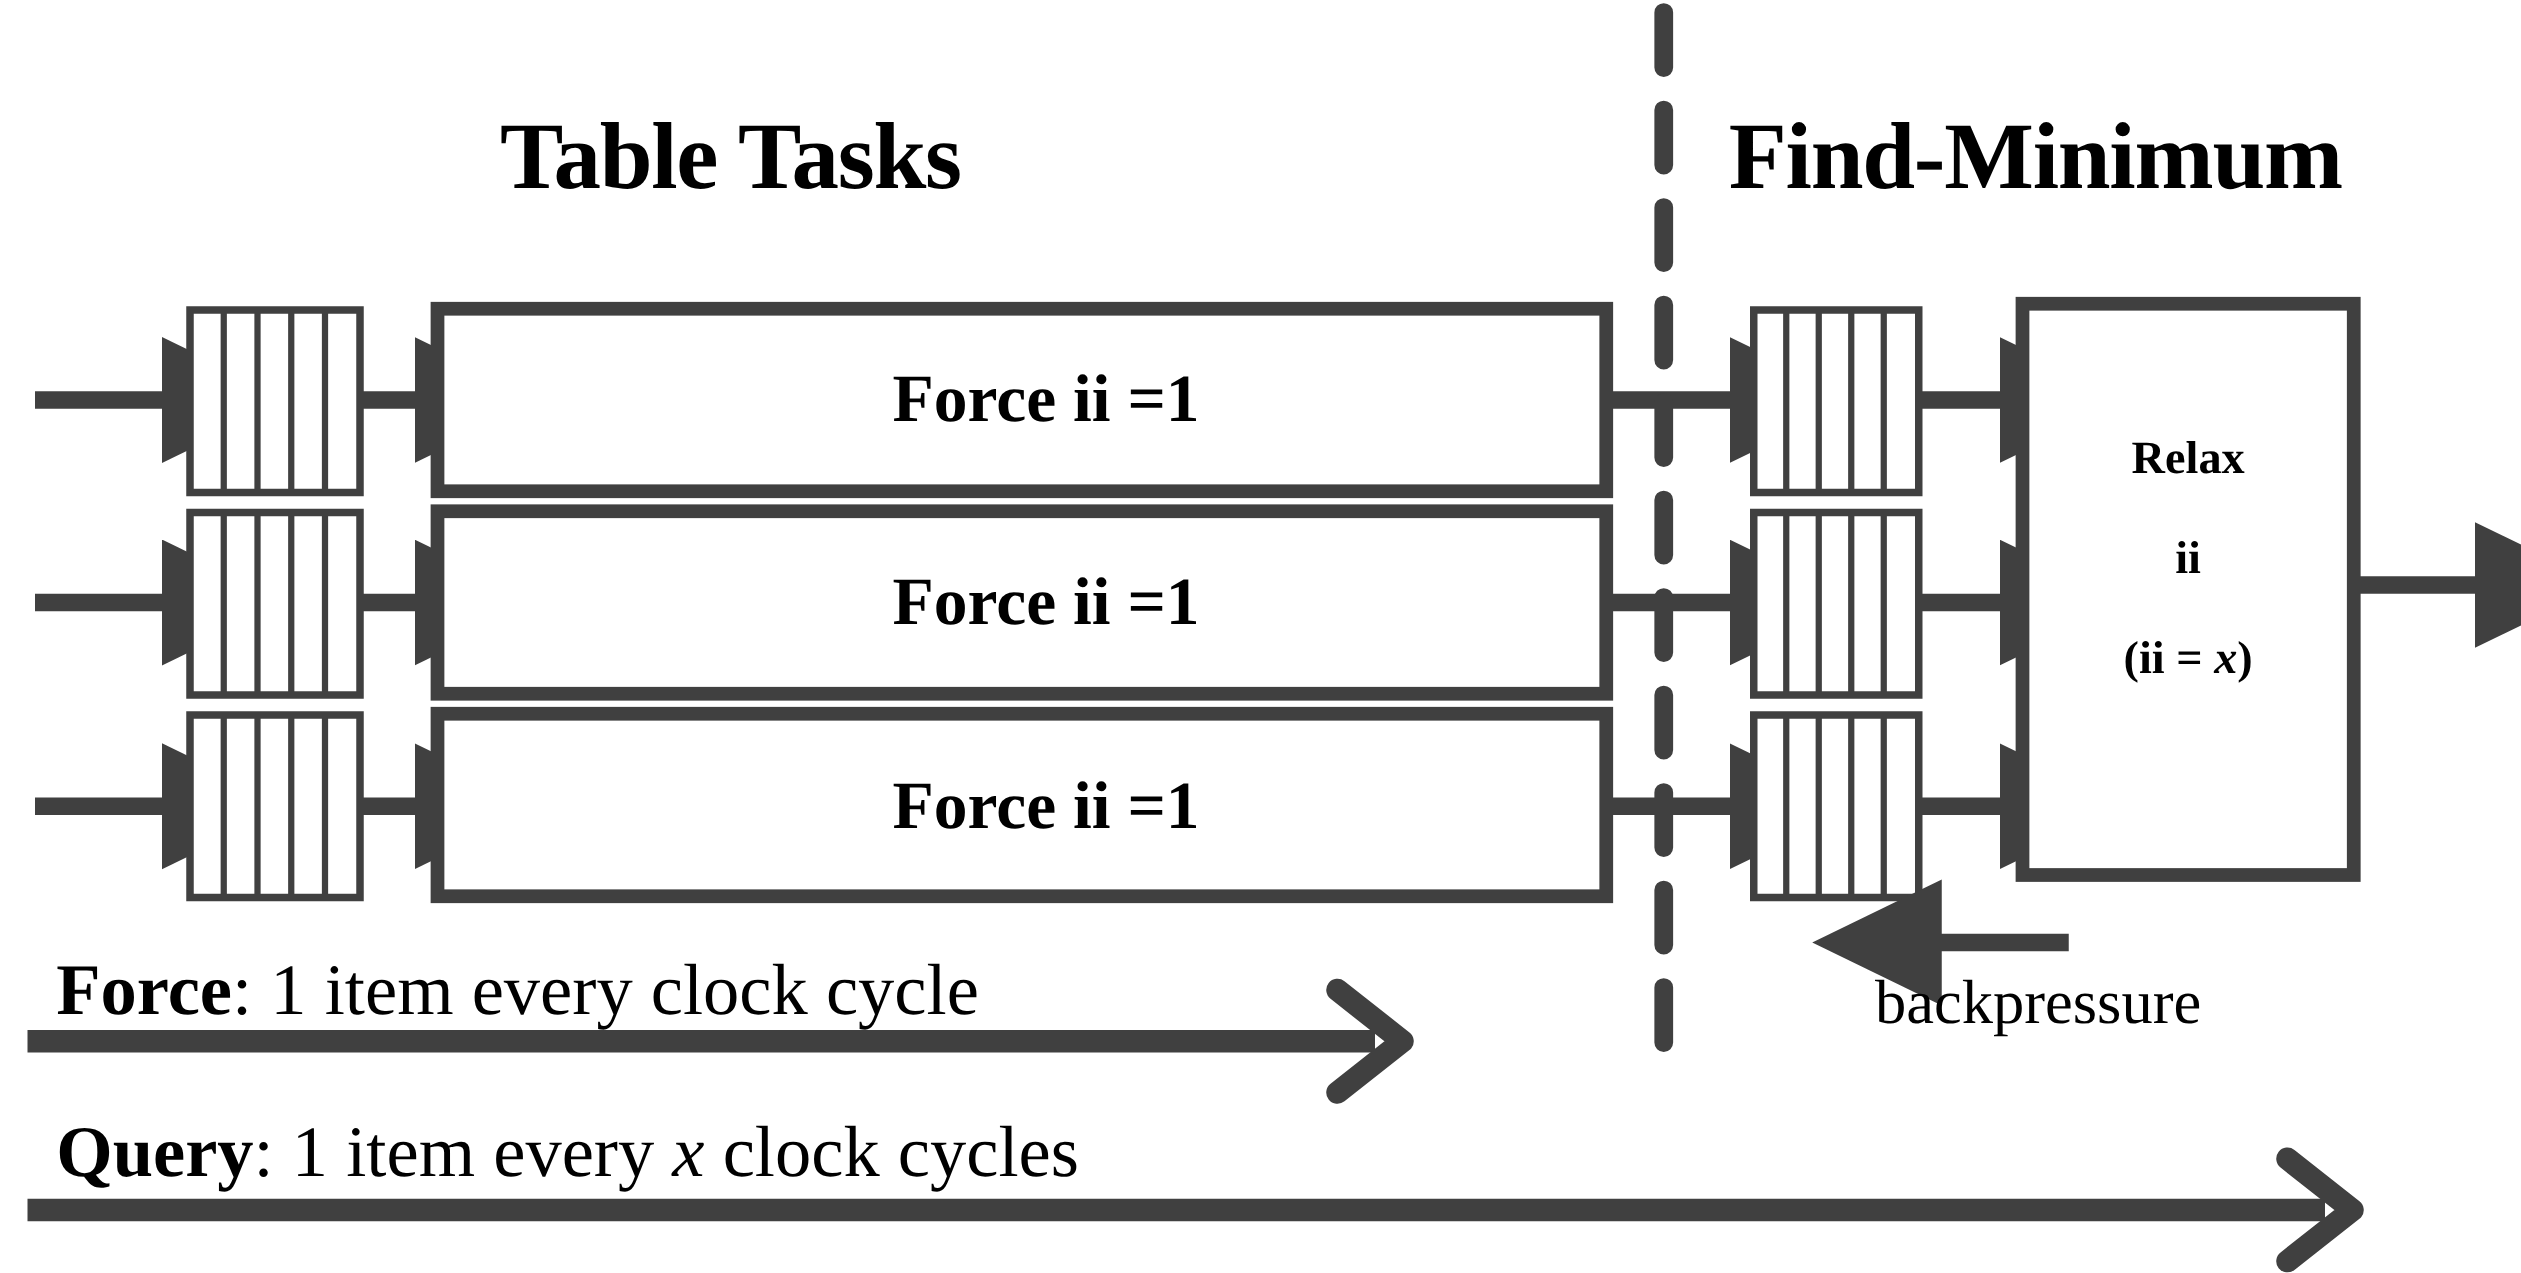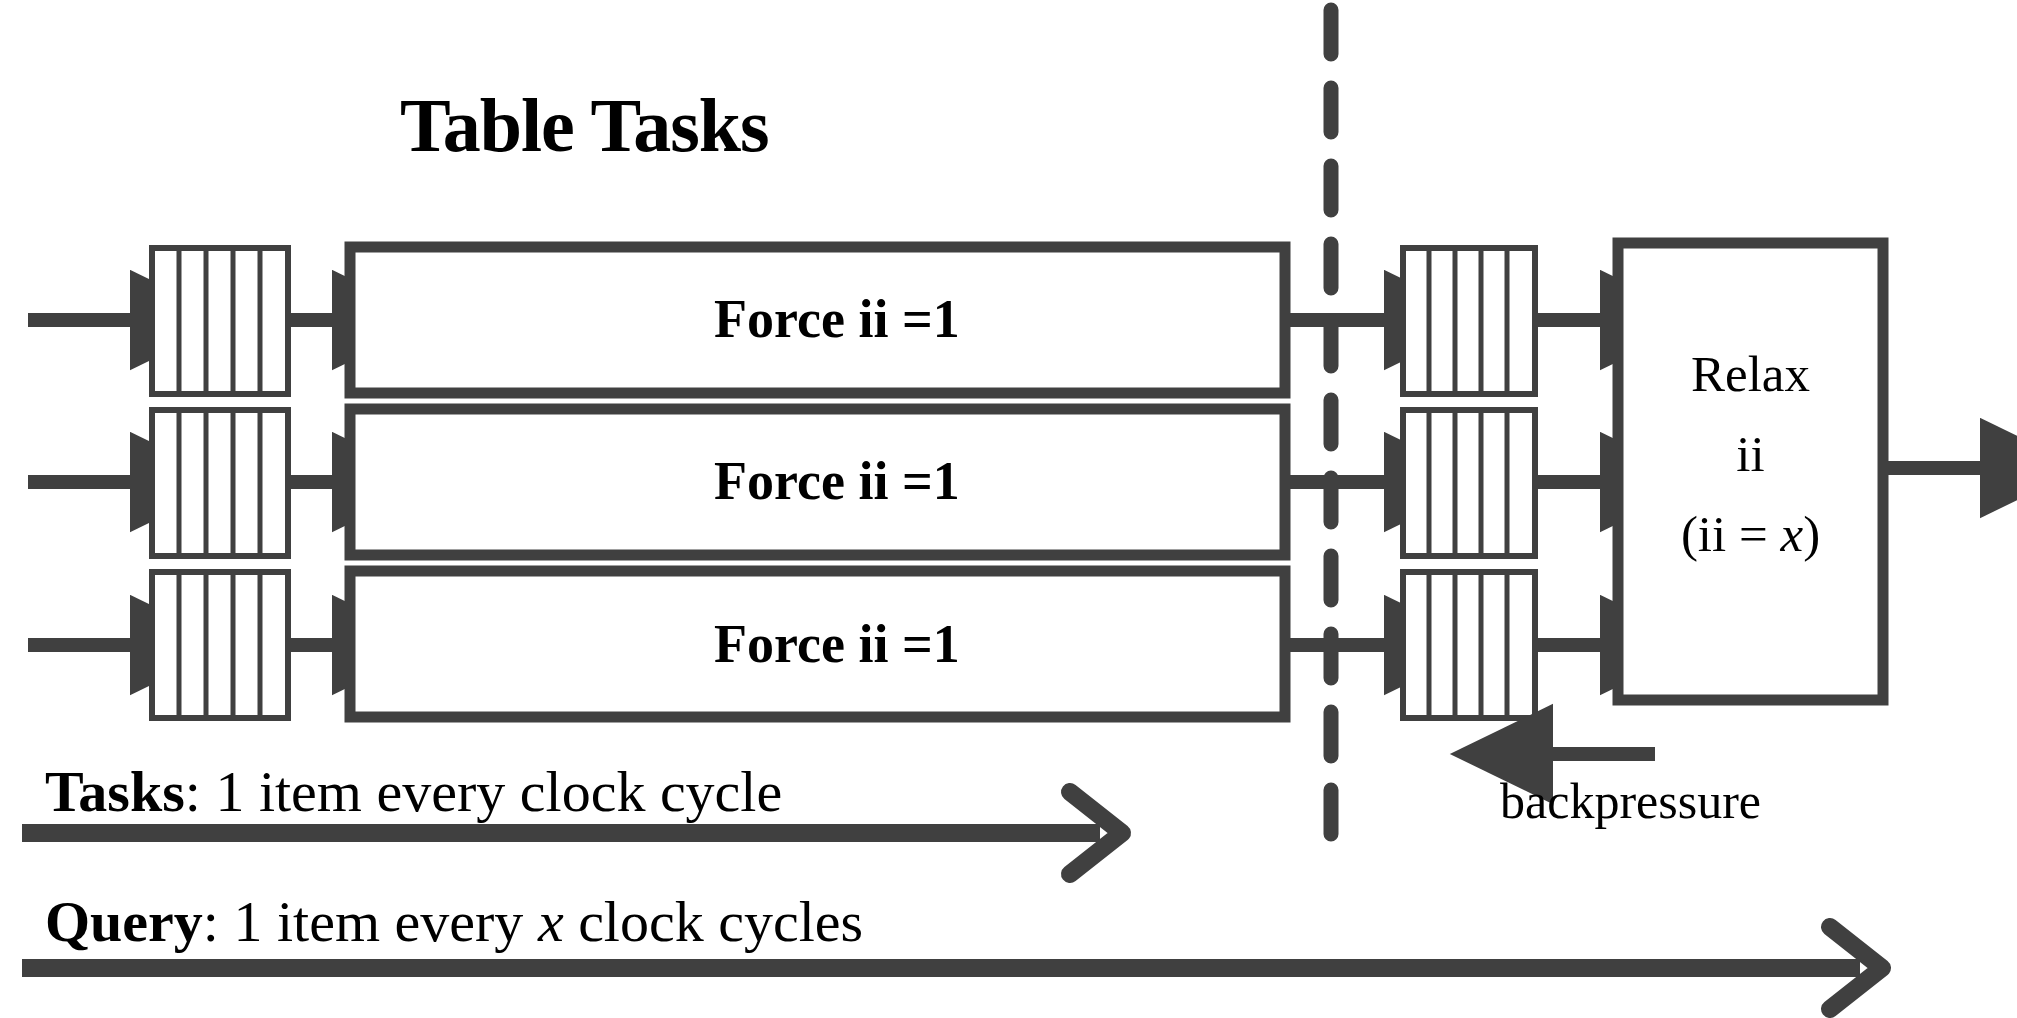--- a/index.html
+++ b/index.html
@@ -4,21 +4,21 @@
 <style>
   html,body{margin:0;padding:0;background:#ffffff;}
   body{width:2017px;height:1018px;overflow:hidden;
        font-family:"Liberation Serif","DejaVu Serif",serif;}
   #stage{position:relative;width:2017px;height:821px;background:#fff;}
   svg#diagram{position:absolute;left:0;top:0;width:2017px;height:1018px;display:block;}
   .lbl{position:absolute;white-space:nowrap;color:#000;
        font-family:"Liberation Serif","DejaVu Serif",serif;}
   .section-title{font-weight:bold;font-size:76px;letter-spacing:-1px;}
   .force-label{font-weight:bold;font-size:54px;margin-left:32px;}
-  .relax-label{font-weight:normal;font-size:51px;text-align:center;}
+  .relax-label{font-weight:bold;font-size:37px;text-align:center;}
   .legend-line{font-size:58px;}
   .legend-line b{font-weight:bold;}
   .legend-line i{font-style:italic;}
   .backpressure{font-size:50px;}
   .ital{font-style:italic;}
 </style>
 </head>
 <body>
 
 <div id="stage">
@@ -132,32 +132,33 @@
     </g>
 
     <g>
       <line x1="22" y1="968" x2="1860" y2="968" stroke="#404040" stroke-width="18"></line>
       <polyline points="1830,927 1882,968 1830,1009" fill="none" stroke="#404040" stroke-width="18" stroke-linecap="round" stroke-linejoin="round"></polyline>
     </g>
   </svg>
 
   <div class="lbl section-title" style="left:400px; top:82px;">Table Tasks</div>
 
+  <div class="lbl section-title" style="left:1383px; top:82px;">Find-Minimum</div>
 
   <div class="lbl force-label" style="left:682px; top:288px;">Force ii =1</div>
 
   <div class="lbl force-label" style="left:682px; top:450px;">Force ii =1</div>
 
   <div class="lbl force-label" style="left:682px; top:613px;">Force ii =1</div>
 
   <div class="lbl relax-label" style="left:1618px; top:345px; width:265px;">Relax</div>
 
   <div class="lbl relax-label" style="left:1618px; top:425px; width:265px;">ii</div>
 
   <div class="lbl relax-label" style="left:1618px; top:505px; width:265px;text-align:center;"><span>(ii = </span><span class="ital">x</span><span>)</span></div>
 
   <div class="lbl backpressure" style="left:1500px; top:772px;text-align:right;">backpressure</div>
 
-  <div class="lbl legend-line" style="left:45px; top:758px;"><b>Tasks</b><span>: </span><span>1 item every clock cycle</span><i></i><span></span></div>
+  <div class="lbl legend-line" style="left:45px; top:758px;"><b>Force</b><span>: </span><span>1 item every clock cycle</span><i></i><span></span></div>
 
   <div class="lbl legend-line" style="left:45px; top:888px;"><b>Query</b><span>: </span><span>1 item every </span><i>x</i><span> clock cycles</span></div>
 
 </div>
 
 </body></html>

